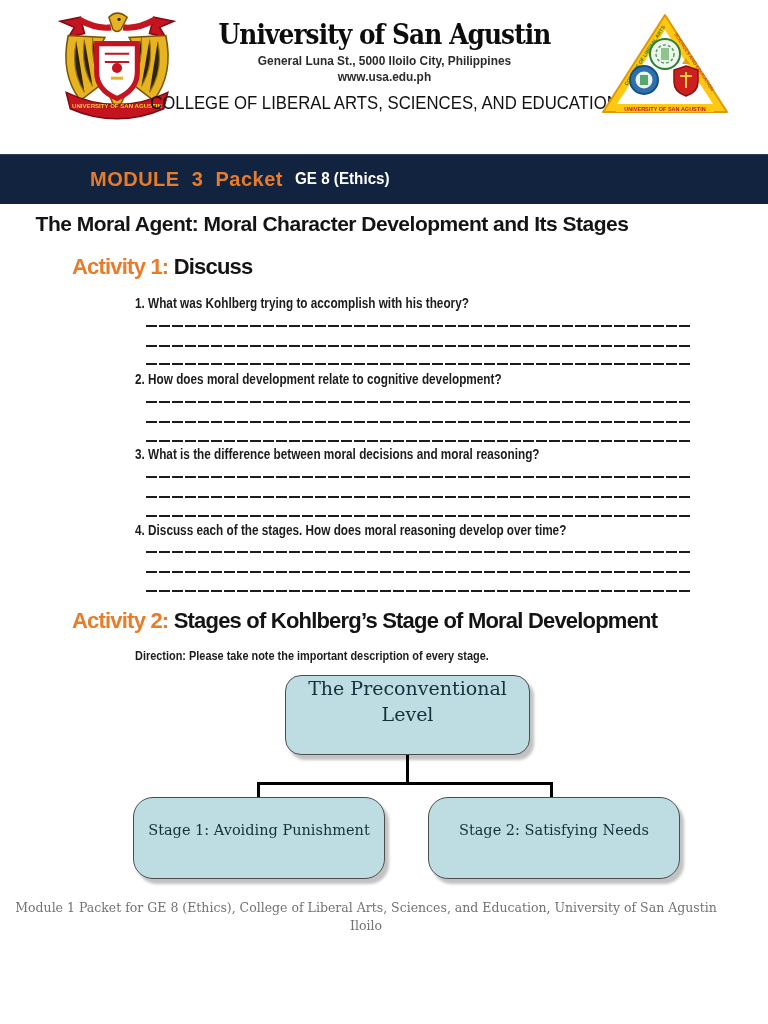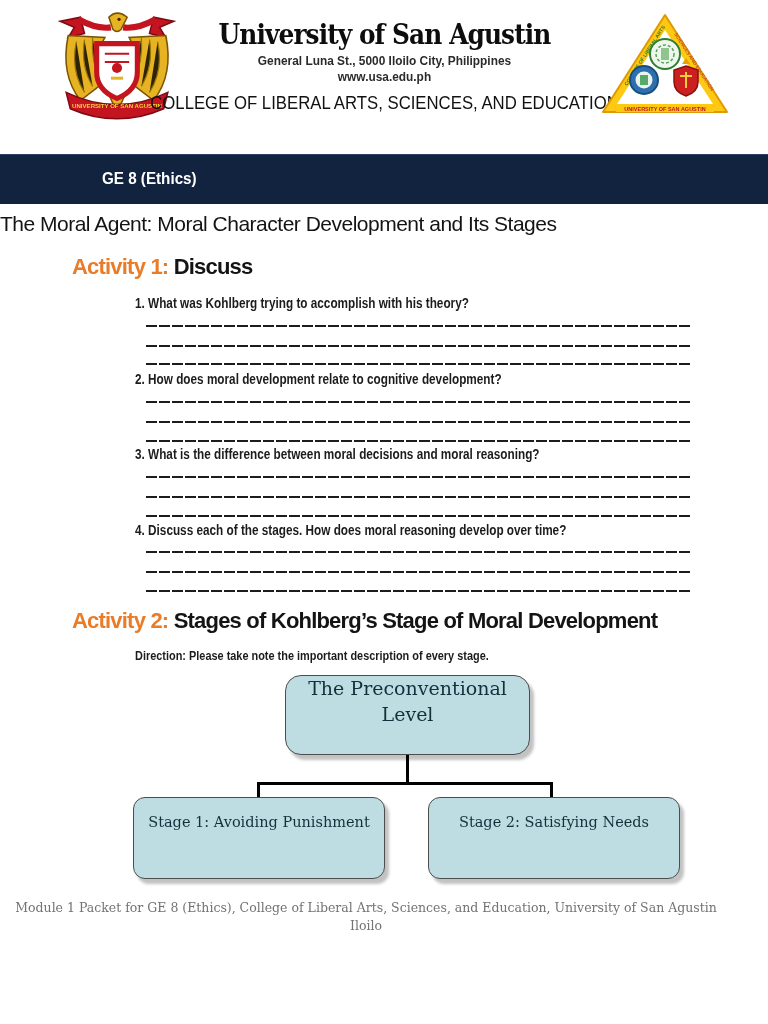--- a/index.html
+++ b/index.html
@@ -25,22 +25,22 @@
   .banner{
     position:absolute;left:0;top:154px;width:768px;height:50px;background:#12233F;
     display:flex;align-items:center;padding-left:90px;box-sizing:border-box;
     border-top:1px solid #2c3e5c;
   }
   .module-label{color:#E87C28;font-size:20px;font-weight:bold;white-space:pre;letter-spacing:0.5px;}
   .course-label{color:#ffffff;font-size:16px;font-weight:bold;margin-left:12px;margin-top:-2px;
     transform:scaleX(0.95);transform-origin:left;}
   
   .doc-title{
-    position:absolute;left:0;top:212px;width:664px;margin:0;
-    font-size:21px;font-weight:normal;color:#141414;letter-spacing:-0.5px;
+    position:absolute;left:0;top:212px;width:664px;margin:0;text-align:center;
+    font-size:21px;font-weight:bold;color:#141414;letter-spacing:-0.5px;
   }
   
   .activity-heading{position:absolute;left:72px;margin:0;font-size:22px;font-weight:bold;
     letter-spacing:-0.8px;white-space:nowrap;color:#141414;}
   .activity-heading .accent{color:#E87C28;}
   .act1{top:254px;}
   .act2{top:608px;}
   
   .question{
     position:absolute;left:135px;font-size:14px;font-weight:bold;color:#1c1c1c;
@@ -55,21 +55,21 @@
     transform:scaleX(0.84);transform-origin:left;white-space:nowrap;
   }
   
   .d-box{
     position:absolute;box-sizing:border-box;background:#BEDDE2;border:1.6px solid #4D4D4D;
     font-family:"DejaVu Serif",serif;color:#13303C;text-align:center;
     box-shadow:4px 5px 3px #c2c2c2;
   }
   .d-root{left:285px;top:675px;width:245px;height:80px;border-radius:16px;
     font-size:19px;line-height:1.35;padding-top:0;}
-  .d-child{width:252px;height:82px;border-radius:12px;font-size:14.5px;padding-top:16px;}
+  .d-child{width:252px;height:82px;border-radius:20px;font-size:14.5px;padding-top:24px;}
   .d-child1{left:133px;top:797px;}
   .d-child2{left:428px;top:797px;}
   .conn{position:absolute;background:#000;}
   .conn-v{left:406px;top:755px;width:3px;height:29px;}
   .conn-h{left:257px;top:782px;width:296px;height:3px;}
   .conn-sl{left:257px;top:782px;width:3px;height:16px;}
   .conn-sr{left:550px;top:782px;width:3px;height:16px;}
   
   .footer{
     position:absolute;left:0;top:899px;width:768px;box-sizing:border-box;padding-right:36px;
@@ -138,20 +138,21 @@
       <path d="M86,54 L98,58 V70 Q98,80 86,84 Q74,80 74,70 V58 Z" fill="#cc2020" stroke="#8a0f0f" stroke-width="1.5"></path>
       <path d="M82,52 L86,46 L90,52 Z" fill="#E2A400"></path>
       <path d="M80,64 H92 M86,60 V76" stroke="#F4CE3A" stroke-width="2"></path>
 
       <rect x="16" y="92" width="98" height="8" fill="#FFC913"></rect>
       <text x="65" y="98.5" text-anchor="middle" font-size="5.5" font-weight="bold" fill="#C41420">UNIVERSITY OF SAN AGUSTIN</text>
     </svg>
   </div>
 
   <div class="banner">
+    <span class="module-label">MODULE  3  Packet</span>
     <span class="course-label">GE 8 (Ethics)</span>
   </div>
 
   <h1 class="doc-title">The Moral Agent: Moral Character Development and Its Stages</h1>
 
   <h2 class="activity-heading act1"><span class="accent">Activity 1:</span>&nbsp;<span>Discuss</span></h2>
 
   <div class="question" style="top:295px">1. What was Kohlberg trying to accomplish with his theory?</div>
   <div class="blank-line" style="top:325px"></div>
   <div class="blank-line" style="top:345px"></div>

